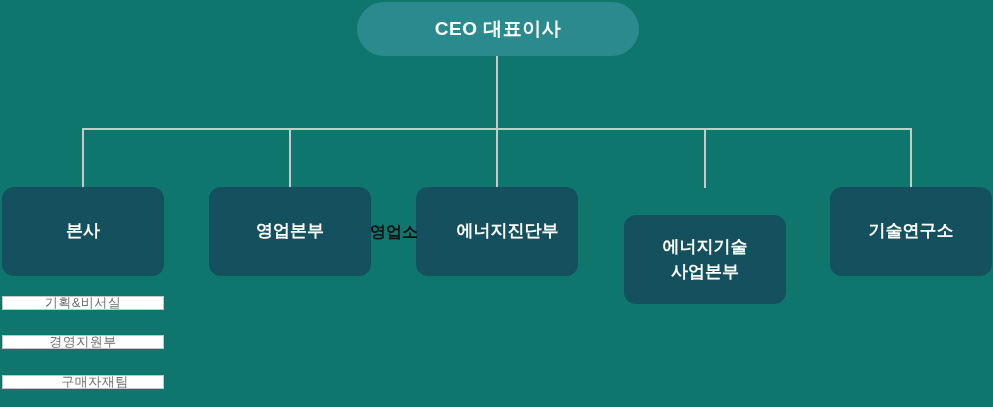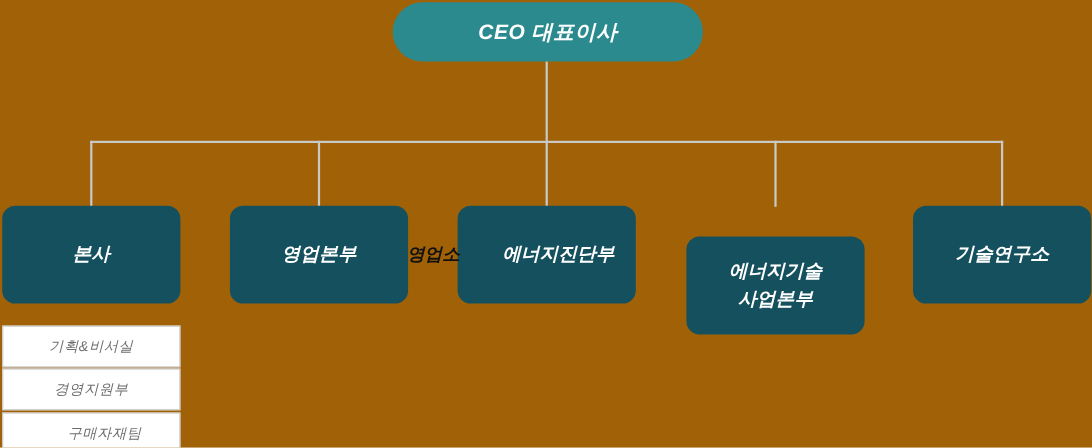--- a/index.html
+++ b/index.html
@@ -4,23 +4,22 @@
 <style>
   * { margin: 0; padding: 0; box-sizing: border-box; }
   html, body { background: #ffffff; }
   body {
     font-family: "Liberation Sans", "DejaVu Sans", sans-serif;
   }
   .canvas {
     position: relative;
     width: 993px;
     height: 407px;
-    background: #a16207;
+    background: #0f766e;
     overflow: hidden;
-    font-style: italic;
   }
   
   .ceo-node {
     position: absolute;
     left: 357px; top: 2px;
     width: 282px; height: 54px;
     background: #2A8A8E;
     border-radius: 27px;
     display: flex; align-items: center; justify-content: center;
     color: #ffffff;
@@ -67,21 +66,21 @@
     text-align: center;
     font-size: 16px; font-weight: bold;
     color: #111111;
     line-height: 19px;
     white-space: nowrap;
   }
   
   .team-box {
     position: absolute;
     left: 2px;
-    width: 162px; height: 38px;
+    width: 162px; height: 14px;
     background: #ffffff;
     border: 1.5px solid #C6C6C6;
     display: flex; align-items: center; justify-content: center;
     color: #6E6E6E;
     font-size: 13px;
     letter-spacing: 0.5px;
   }
   .team-1 { top: 296px; }
   .team-2 { top: 335px; }
   .team-3 { top: 375px; padding-left: 24px; }

